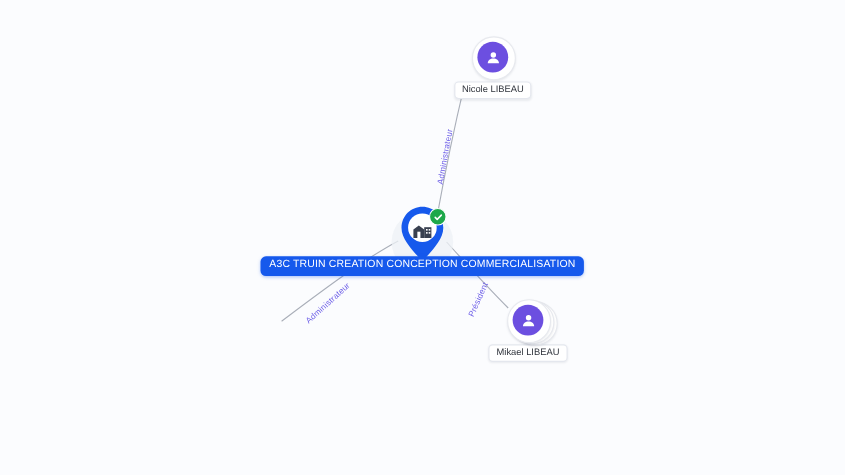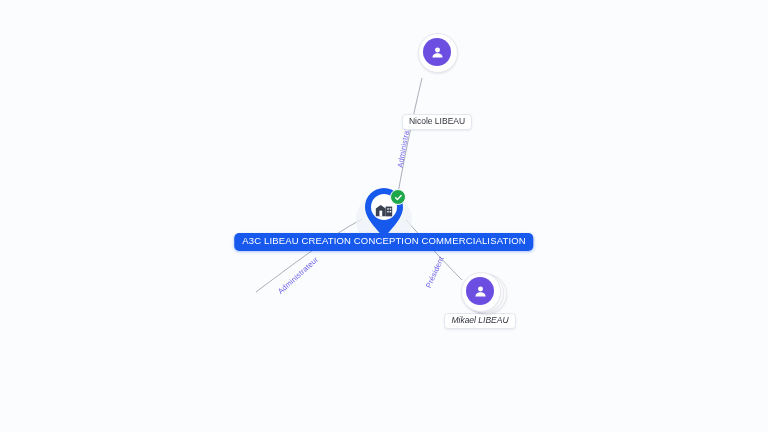--- a/index.html
+++ b/index.html
@@ -190,35 +190,35 @@
     <path class="edge-path" d="M 362 219 C 330 236 288 268 256 292"></path>
     <path class="edge-path" d="M 406 220 C 424 240 444 262 462 280"></path>
   </svg>
 
   <div class="edge-label edge-label-nicole">Administrateur</div>
 
   <div class="edge-label edge-label-henri">Administrateur</div>
 
   <div class="edge-label edge-label-mikael">Président</div>
 
-  <div class="node person-node" style="left:394px; top:33px;gap:40px;">
+  <div class="node person-node" style="left:405px; top:33px;">
     <div class="card-stack">
       <div class="card s0"></div>
       <div class="avatar">
         <svg width="17" height="17" viewBox="0 0 24 24" aria-hidden="true">
           <circle cx="12" cy="8.4" r="3.5" fill="#ffffff"></circle>
           <path d="M4.8 19.2c0-3.9 3.2-6.2 7.2-6.2s7.2 2.3 7.2 6.2z" fill="#ffffff"></path>
         </svg>
       </div>
     </div>
     <div class="name-pill">Nicole LIBEAU</div>
   </div>
 
 
-  <div class="node person-node" style="left:437px; top:272px;font-style:italic;">
+  <div class="node person-node" style="left:437px; top:272px;">
     <div class="card-stack">
       <div class="card s2"></div>
       <div class="card s1"></div>
       <div class="card s0"></div>
       <div class="avatar">
         <svg width="17" height="17" viewBox="0 0 24 24" aria-hidden="true">
           <circle cx="12" cy="8.4" r="3.5" fill="#ffffff"></circle>
           <path d="M4.8 19.2c0-3.9 3.2-6.2 7.2-6.2s7.2 2.3 7.2 6.2z" fill="#ffffff"></path>
         </svg>
       </div>
@@ -248,16 +248,16 @@
         </svg>
       </div>
 
       <div class="verified-badge">
         <svg width="9" height="9" viewBox="0 0 12 12" aria-hidden="true">
           <path d="M2.2 6.2 L4.6 8.6 L9.6 3.4" stroke="#ffffff" stroke-width="1.9" fill="none" stroke-linecap="round" stroke-linejoin="round"></path>
         </svg>
       </div>
     </div>
 
-    <div class="company-pill">A3C LIBEAU CREATION CONCEPTION COMMERCIALISATION</div>
+    <div class="company-pill">A3C TRUIN CREATION CONCEPTION COMMERCIALISATION</div>
   </div>
 
 </div>
 
 </body></html>

